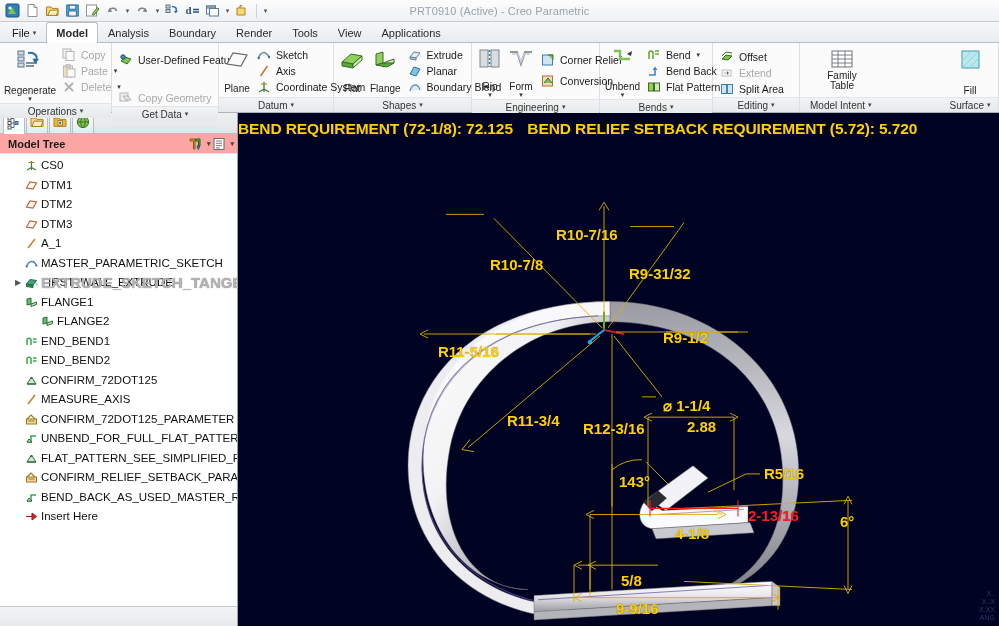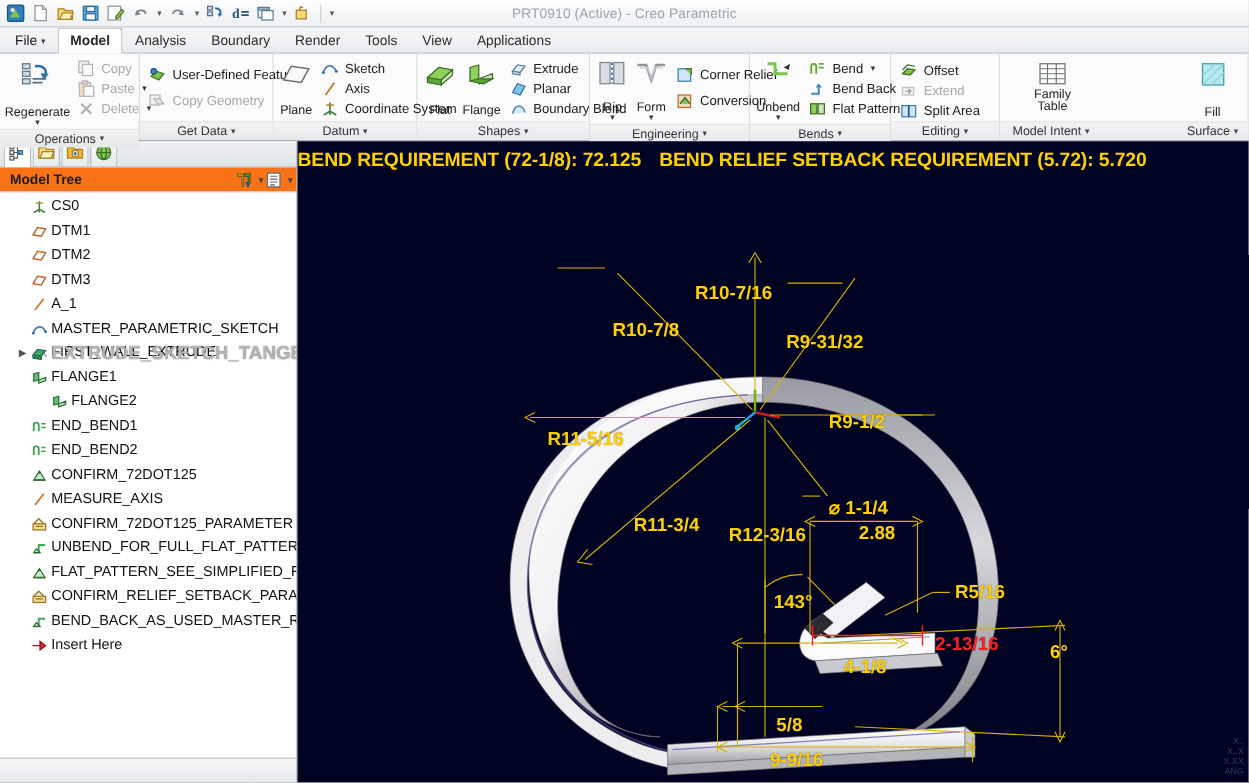--- a/index.html
+++ b/index.html
@@ -121,21 +121,21 @@
     border-radius: 3px 3px 0 0;
     background: linear-gradient(#f8f9fa,#e7eaed);
     cursor: default;
   }
   .ptab.active { background: #fff; height: 20px; margin-bottom: -1px; }
   .tree-header {
     height: 20px; flex: 0 0 20px;
     display: flex; align-items: center;
     padding: 0 3px 0 8px;
     font-size: 11px; font-weight: bold; color: #1c1c1c;
-    background: #f97316;
+    background: #fca5a5;
     border-bottom: 1px solid #dfe2e5;
   }
   .tree-header .spacer { flex: 1; }
   .th-btn { width: 17px; height: 17px; display:flex; align-items:center; justify-content:center; cursor: default; border:1px solid transparent; border-radius:2px;}
   .tree { flex: 1; overflow: hidden; padding-top: 2px; background: #fff; }
   .tnode {
     display: flex; align-items: center;
     height: 19.5px; font-size: 11.5px; color: #111;
     white-space: nowrap; cursor: default;
   }
@@ -354,21 +354,21 @@
         <div class="small-col">
           <div class="small-btn">
             <span class="ico">
                 <svg width="14" height="14" viewBox="0 0 14 14">
                   <path d="M2 8 L6 4 L12 6 L8 11z" fill="#7cc24f" stroke="#3e6b24"></path>
                   <circle cx="4" cy="4" r="2.2" fill="#3f87c9" stroke="#20537f"></circle>
                 </svg>
               </span>
             <span>User-Defined Feature</span>
           </div>
-          <div class="small-btn disabled" style="margin-top:5px">
+          <div class="small-btn disabled" style="margin-top:22px">
             <span class="ico">
                 <svg width="14" height="14" viewBox="0 0 14 14">
                   <rect x="1" y="2" width="8" height="8" fill="#f0f0f0" stroke="#b5b5b5"></rect>
                   <path d="M4 5 L9 5 L12 9 L7 9z" fill="#e3e3e3" stroke="#b5b5b5"></path>
                 </svg>
               </span>
             <span>Copy Geometry</span>
           </div>
         </div>
       </div>

